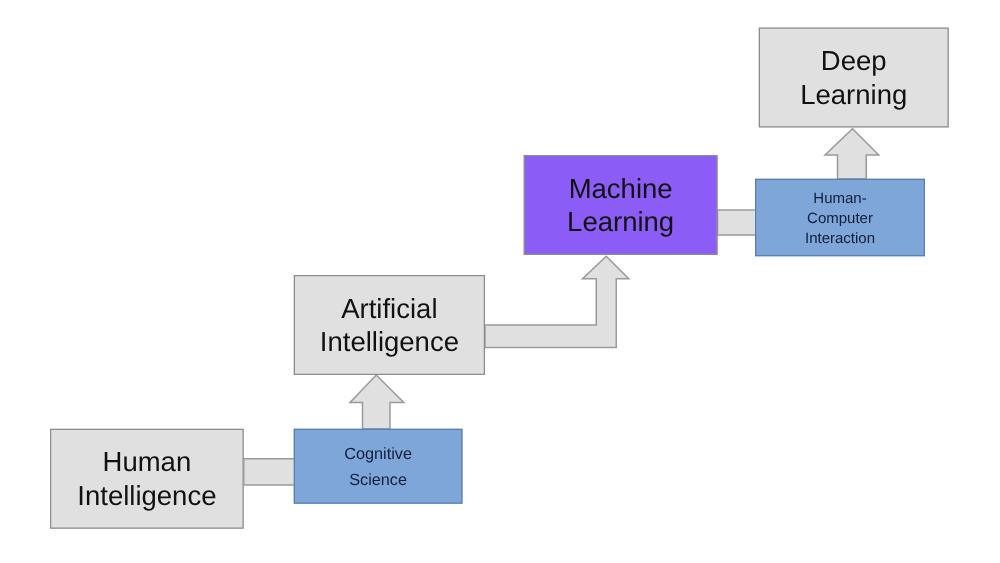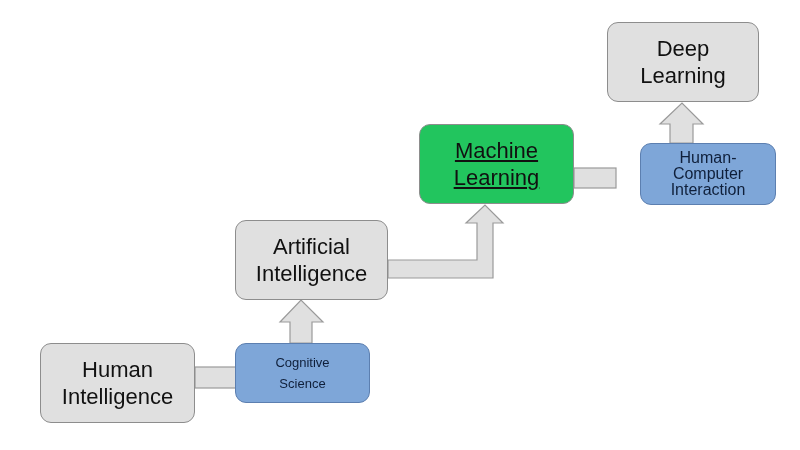--- a/index.html
+++ b/index.html
@@ -1,29 +1,29 @@
 <!DOCTYPE html>
 <html><head>
   <meta charset="utf-8">
   <style>
     html, body { margin: 0; padding: 0; background: #ffffff; }
     body { width: 800px; height: 450px; position: relative; overflow: hidden;
            font-family: "Liberation Sans", sans-serif; }
     svg.links { position: absolute; left: 0; top: 0; }
-    .node { position: absolute; box-sizing: border-box; border-radius: 11px;
+    .node { position: absolute; box-sizing: border-box; border-radius: 0;
             display: flex; align-items: center; justify-content: center; text-align: center;
             color: #111; }
     .node.gray { background: #e0e0e0; border: 1.5px solid #8d8d8d; font-size: 22px; line-height: 27px; }
     .node.blue { background: #7ea6d8; border: 1.5px solid #5c7fb0; color: #0f1f3a; }
     .node .label { white-space: pre-line; }
     #n-hi { left: 40px; top: 343px; width: 155px; height: 80px; }
     #n-cs { left: 235px; top: 343px; width: 135px; height: 60px; font-size: 13px; line-height: 21px; }
     #n-ai { left: 235px; top: 220px; width: 153px; height: 80px; text-align: center; }
     #n-ml { left: 419px; top: 124px; width: 155px; height: 80px; }
-    #n-hci { left: 640px; top: 143px; width: 136px; height: 62px; font-size: 16px; line-height: 16px; }
+    #n-hci { left: 604px; top: 143px; width: 136px; height: 62px; font-size: 12px; line-height: 16px; }
     #n-dl { left: 607px; top: 22px; width: 152px; height: 80px; }
   </style>
 </head>
 <body>
 
 <svg class="links" width="800" height="450">
 
   <rect x="195" y="367" width="41" height="21" fill="#e0e0e0" stroke="#9a9a9a" stroke-width="1.2"></rect>
 
   <polygon points="290,343 290,322 280,322 301,300 323,322 312,322 312,343" fill="#e0e0e0" stroke="#9a9a9a" stroke-width="1.2"></polygon>
@@ -40,21 +40,21 @@
 Intelligence</span>
 </div>
 <div class="node blue" id="n-cs" style="background: rgb(126, 166, 216); border-color: rgb(92, 127, 176);">
   <span class="label">Cognitive
 Science</span>
 </div>
 <div class="node gray" id="n-ai" style="background: rgb(224, 224, 224); border-color: rgb(141, 141, 141);">
   <span class="label">Artificial
 Intelligence</span>
 </div>
-<div class="node gray" id="n-ml" style="background: #22c55e; border-color: rgb(141, 141, 141); text-decoration: underline;">
+<div class="node gray" id="n-ml" style="background: #8b5cf6; border-color: rgb(141, 141, 141);">
   <span class="label">Machine
 Learning</span>
 </div>
 <div class="node blue" id="n-hci" style="background: rgb(126, 166, 216); border-color: rgb(92, 127, 176);">
   <span class="label">Human-
 Computer
 Interaction</span>
 </div>
 <div class="node gray" id="n-dl" style="background: rgb(224, 224, 224); border-color: rgb(141, 141, 141);">
   <span class="label">Deep

